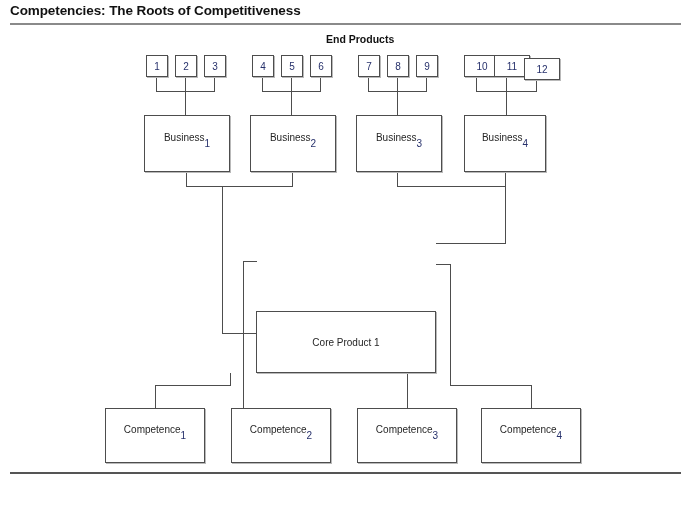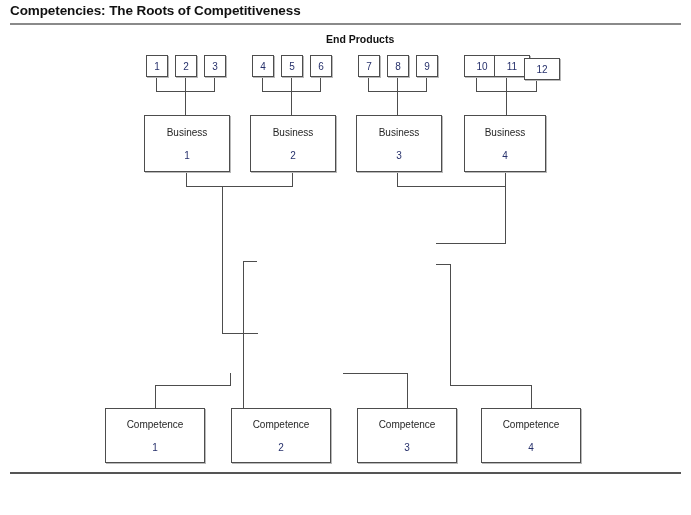--- a/index.html
+++ b/index.html
@@ -53,21 +53,21 @@
   }
 
   .prod-box{
     width:22px;height:22px;
     display:flex;align-items:center;justify-content:center;
     font-size:10px;color:#26306b;
   }
   .prod-box.wide{width:36px;}
 
   .unit-box{
-    display:flex;flex-direction:column;
+    display:flex;flex-direction:row;
     align-items:center;justify-content:center;
     font-size:10px;color:#262626;
   }
   .unit-box .ln1{line-height:11px;margin-bottom:12px;}
   .unit-box .ln2{line-height:11px;color:#26306b;}
 
   .core-box{
     display:flex;align-items:center;justify-content:center;
     font-size:10px;color:#262626;
   }
@@ -171,20 +171,23 @@
   <div class="ln lnh" style="left:186px;top:186px;width:107px;"></div>
   <div class="ln lnv" style="left:222px;top:186px;height:148px;"></div>
   <div class="ln lnh" style="left:222px;top:333px;width:36px;"></div>
 
   <div class="ln lnv" style="left:397px;top:172px;height:14px;"></div>
   <div class="ln lnv" style="left:505px;top:172px;height:14px;"></div>
   <div class="ln lnh" style="left:397px;top:186px;width:109px;"></div>
   <div class="ln lnv" style="left:505px;top:186px;height:58px;"></div>
   <div class="ln lnh" style="left:436px;top:243px;width:70px;"></div>
 
+  <div class="box core-box shadow" style="left:256px;top:311px;width:180px;height:62px;">
+    <span>Core Product 1</span>
+  </div>
 
   <div class="ln lnh" style="left:243px;top:261px;width:14px;"></div>
   <div class="ln lnv" style="left:243px;top:261px;height:135px;"></div>
 
   <div class="ln lnh" style="left:436px;top:264px;width:14px;"></div>
   <div class="ln lnv" style="left:450px;top:264px;height:121px;"></div>
   <div class="ln lnh" style="left:450px;top:385px;width:81px;"></div>
   <div class="ln lnv" style="left:531px;top:385px;height:23px;"></div>
 
   <div class="ln lnv" style="left:230px;top:373px;height:12px;"></div>

